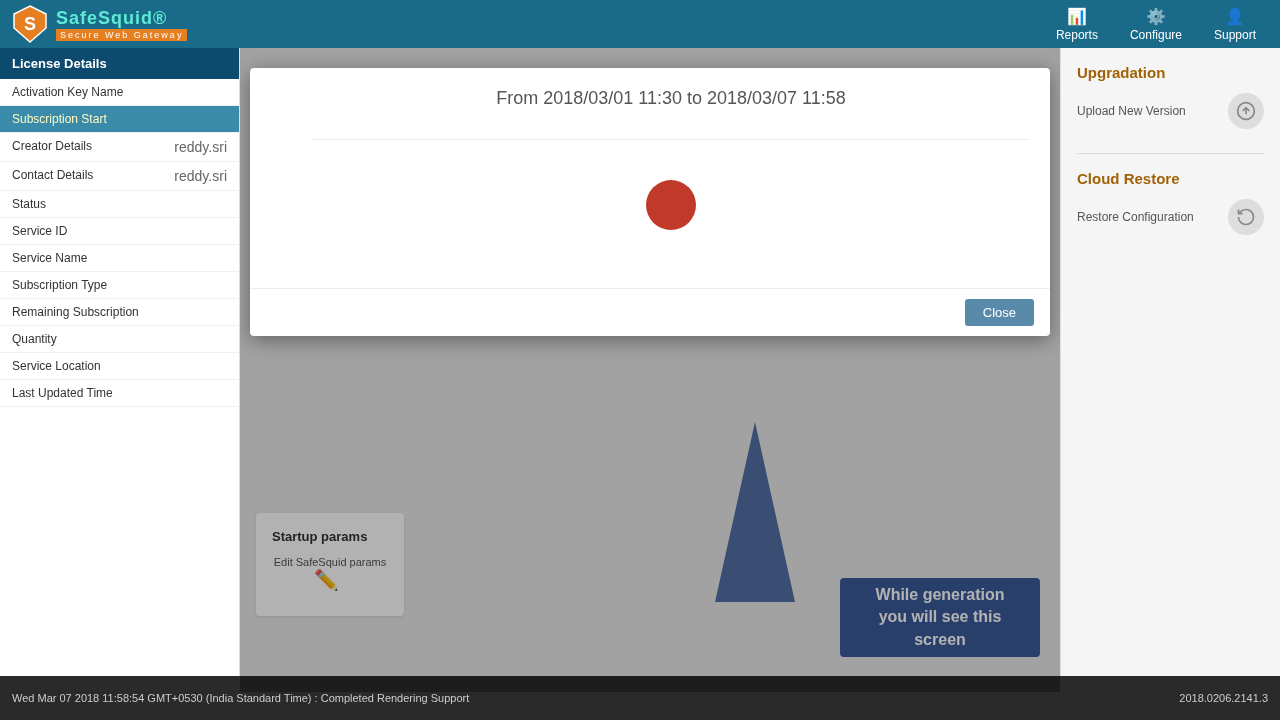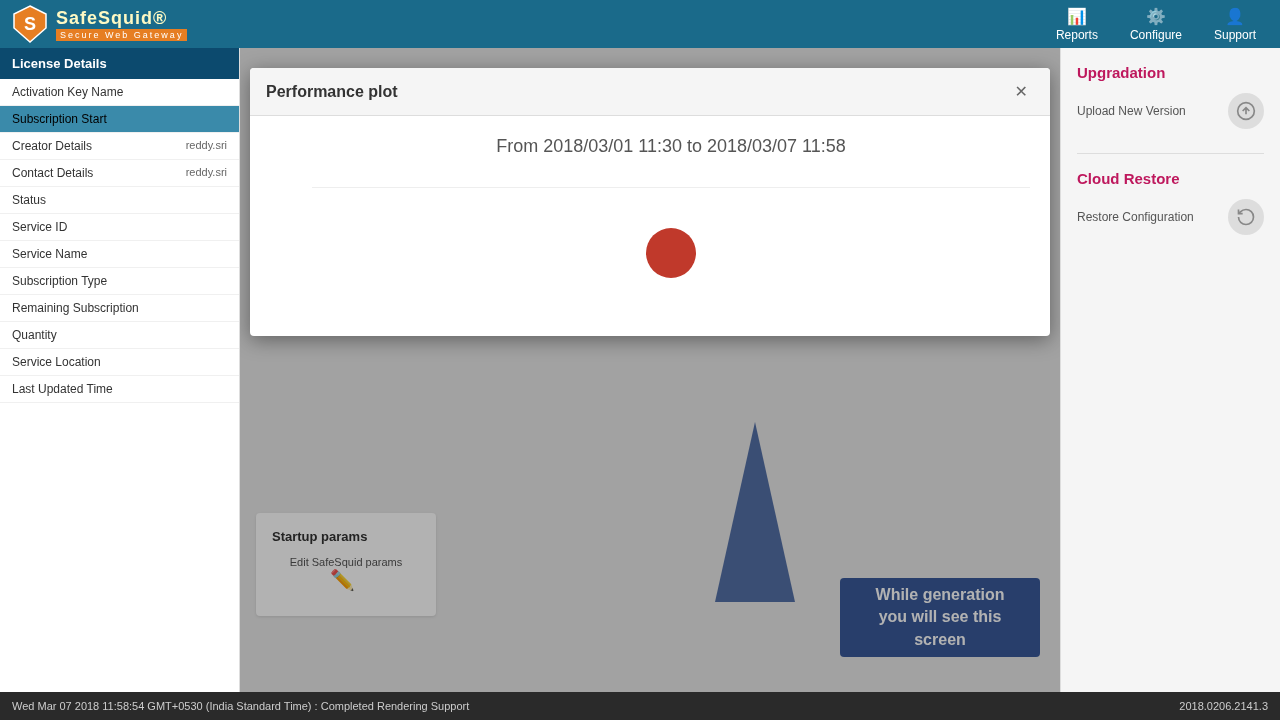--- a/index.html
+++ b/index.html
@@ -23,21 +23,21 @@
     .logo-shield {
       width: 40px;
       height: 40px;
       margin-right: 6px;
     }
     .logo-text {
       display: flex;
       flex-direction: column;
     }
     .logo-brand {
-      color: #fef9c3;
+      color: #5eead4;
       font-size: 18px;
       font-weight: bold;
       letter-spacing: 1px;
     }
     .logo-tagline {
       background: #e67e22;
       color: white;
       font-size: 9px;
       padding: 1px 4px;
       letter-spacing: 2px;
@@ -84,25 +84,25 @@
     .sidebar-item {
       padding: 6px 12px;
       font-size: 12px;
       color: #333;
       border-bottom: 1px solid #f0f0f0;
       display: flex;
       justify-content: space-between;
     }
     .sidebar-item.highlighted {
       background: #3a8aaa;
-      color: #000000;
+      color: #fef9c3;
     }
     .sidebar-item-value {
       color: #666;
-      font-size: 11px;
+      font-size: 14px;
       max-width: 80px;
       overflow: hidden;
       text-overflow: ellipsis;
       white-space: nowrap;
     }
 
     
     .content {
       flex: 1;
       background: #e8e8e8;
@@ -116,21 +116,21 @@
       background: #f5f5f5;
       border-left: 1px solid #ddd;
       padding: 16px;
     }
     .panel-section {
       margin-bottom: 24px;
     }
     .panel-section-title {
       font-size: 15px;
       font-weight: bold;
-      color: #be185d;
+      color: #a16207;
       margin-bottom: 12px;
     }
     .panel-row {
       display: flex;
       align-items: center;
       justify-content: space-between;
       gap: 32px;
     }
     .panel-label {
       font-size: 12px;
@@ -160,21 +160,21 @@
       gap: 16px;
       padding: 16px;
       position: absolute;
       bottom: 60px;
       left: 0;
     }
     .card {
       background: white;
       border-radius: 4px;
       padding: 16px;
-      width: 180px;
+      width: 148px;
       box-shadow: 0 1px 3px rgba(0,0,0,0.1);
     }
     .card-title {
       font-size: 13px;
       font-weight: bold;
       color: #333;
       margin-bottom: 12px;
     }
     .card-row {
       display: flex;
@@ -206,21 +206,21 @@
       width: 200px;
       line-height: 1.4;
     }
 
     
     .statusbar {
       position: absolute;
       bottom: 0;
       left: 0;
       right: 0;
-      height: 28px;
+      height: 44px;
       background: #2a2a2a;
       color: #ccc;
       font-size: 11px;
       display: flex;
       align-items: center;
       justify-content: space-between;
       padding: 0 12px;
     }
 
     
@@ -392,28 +392,27 @@
     <svg style="position:absolute; bottom:90px; right:225px; width:120px; height:180px; z-index:5;">
       <polygon points="0,180 40,0 80,180" fill="#3a5a9a" opacity="0.85"></polygon>
     </svg>
 
     <div class="tooltip-box" style="position:absolute; bottom:35px; right:20px; z-index:5;">
       <span>While generation you will see this screen</span>
     </div>
 
     <div class="modal-overlay">
       <div class="modal">
-        <div class="modal-header">
-          <span class="modal-title">Performance plot</span>
-          <button class="modal-close">✕</button>
-        </div>
         <div class="modal-body">
           <div class="modal-date-range">From 2018/03/01 11:30 to 2018/03/07 11:58</div>
           <hr style="width:100%; border:none; border-top:1px solid #eee; margin-bottom:20px;">
           <div class="modal-spinner"></div>
+        </div>
+        <div class="modal-footer">
+          <button class="btn-close">Close</button>
         </div>
       </div>
     </div>
 
   </div>
 
   <div class="right-panel">
     <div class="panel-section">
       <div class="panel-section-title">Upgradation</div>
       <div class="panel-row">

